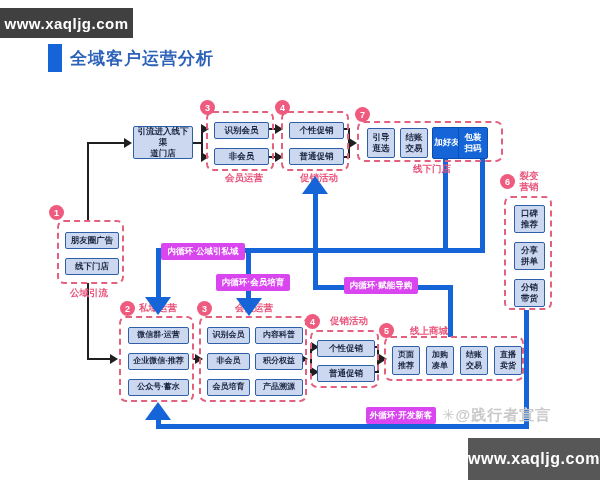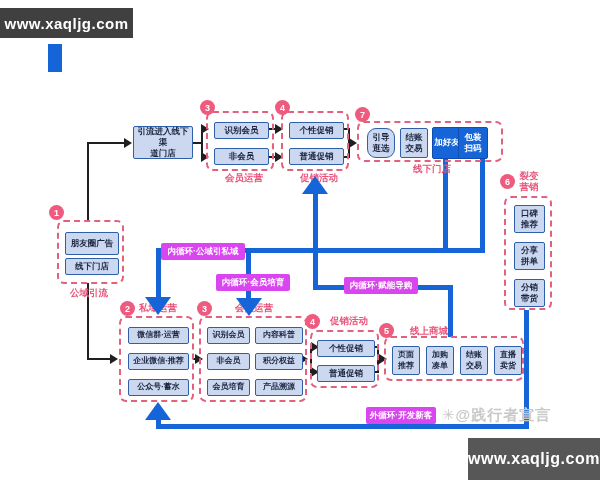--- a/index.html
+++ b/index.html
@@ -81,42 +81,42 @@
   <div class="abs bu" style="left:313px;top:285px;width:140px;height:5px;"></div>
   <div class="abs bu" style="left:448px;top:285px;width:5px;height:52px;"></div>
   <div class="abs bu" style="left:524px;top:310px;width:5px;height:118px;"></div>
   <div class="abs bu" style="left:156px;top:424px;width:373px;height:5px;"></div>
   <div class="abs bu" style="left:156px;top:418px;width:5px;height:11px;"></div>
 
   <div class="abs lite" style="left:133px;top:126px;width:60px;height:33px;">引流进入线下渠
 道门店</div>
 
   <div class="abs grp" style="left:57px;top:220px;width:67px;height:64px;">
-    <div class="abs lite" style="left:6px;top:10px;width:54px;height:23px;">朋友圈广告</div>
+    <div class="abs lite" style="left:6px;top:10px;width:54px;height:17px;">朋友圈广告</div>
     <div class="abs lite" style="left:6px;top:36px;width:54px;height:17px;">线下门店</div>
   </div>
   <div class="abs circ" style="left:49px;top:205px;">1</div>
   <div class="abs plabel" style="left:69px;top:288px;width:40px;">公域引流</div>
 
   <div class="abs grp" style="left:206px;top:111px;width:68px;height:60px;">
     <div class="abs lite" style="left:6px;top:9px;width:55px;height:17px;">识别会员</div>
     <div class="abs lite" style="left:6px;top:35px;width:55px;height:17px;">非会员</div>
   </div>
   <div class="abs circ" style="left:200px;top:100px;">3</div>
   <div class="abs plabel" style="left:224px;top:173px;width:40px;">会员运营</div>
 
   <div class="abs grp" style="left:281px;top:111px;width:68px;height:60px;">
     <div class="abs lite" style="left:6px;top:9px;width:55px;height:17px;">个性促销</div>
     <div class="abs lite" style="left:6px;top:35px;width:55px;height:17px;">普通促销</div>
   </div>
   <div class="abs circ" style="left:275px;top:100px;">4</div>
   <div class="abs plabel" style="left:299px;top:173px;width:40px;">促销活动</div>
 
   <div class="abs grp" style="left:357px;top:121px;width:146px;height:41px;">
-    <div class="abs lite" style="left:8px;top:5px;width:28px;height:30px;border-radius:9px;">引导
+    <div class="abs lite" style="left:8px;top:5px;width:28px;height:30px;">引导
 逛选</div>
     <div class="abs lite" style="left:41px;top:5px;width:28px;height:30px;">结账
 交易</div>
     <div class="abs dark" style="left:73px;top:4px;width:30px;height:32px;">加好友</div>
     <div class="abs dark" style="left:99px;top:4px;width:30px;height:32px;">包装
 扫码</div>
   </div>
   <div class="abs circ" style="left:355px;top:107px;">7</div>
   <div class="abs plabel" style="left:412px;top:164px;width:40px;">线下门店</div>
 
@@ -176,16 +176,17 @@
   <div class="abs lbl" style="left:344px;top:277px;width:74px;height:17px;">内循环·赋能导购</div>
   <div class="abs lbl" style="left:366px;top:407px;width:70px;height:17px;">外循环·开发新客</div>
 
   <div class="abs btri-d" style="left:145px;top:297px;"></div>
   <div class="abs btri-d" style="left:236px;top:298px;"></div>
   <div class="abs btri-u" style="left:302px;top:176px;"></div>
   <div class="abs btri-u" style="left:145px;top:402px;"></div>
 
   <div class="abs wmbox" style="left:0;top:8px;width:133px;height:30px;font-size:15px;background:#404040;">www.xaqljg.com</div>
   <div class="abs" style="left:48px;top:44px;width:14px;height:28px;background:#1565d8;"></div>
+  <div id="title" class="abs" style="left:70px;top:47px;">全域客户运营分析</div>
   <div id="credit" class="abs" style="left:442px;top:406px;">✳@践行者宣言</div>
   <div class="abs wmbox" style="left:468px;top:438px;width:132px;height:42px;font-size:16px;background:#575757;">www.xaqljg.com</div>
 
 </div>
 
 </body></html>

